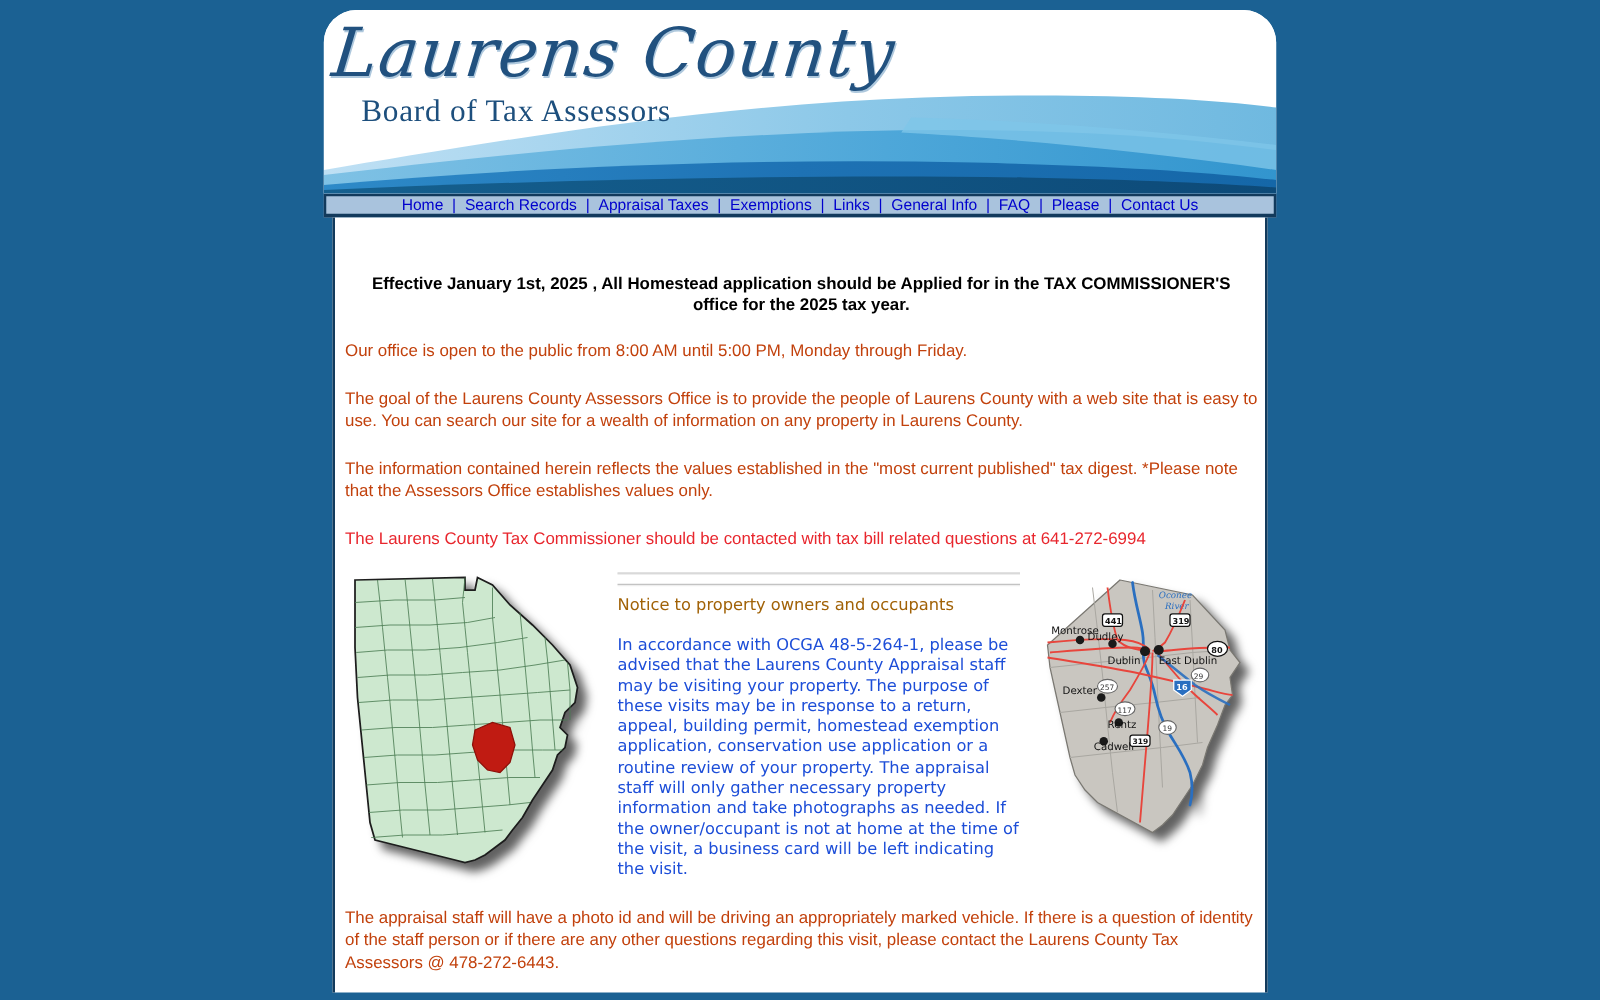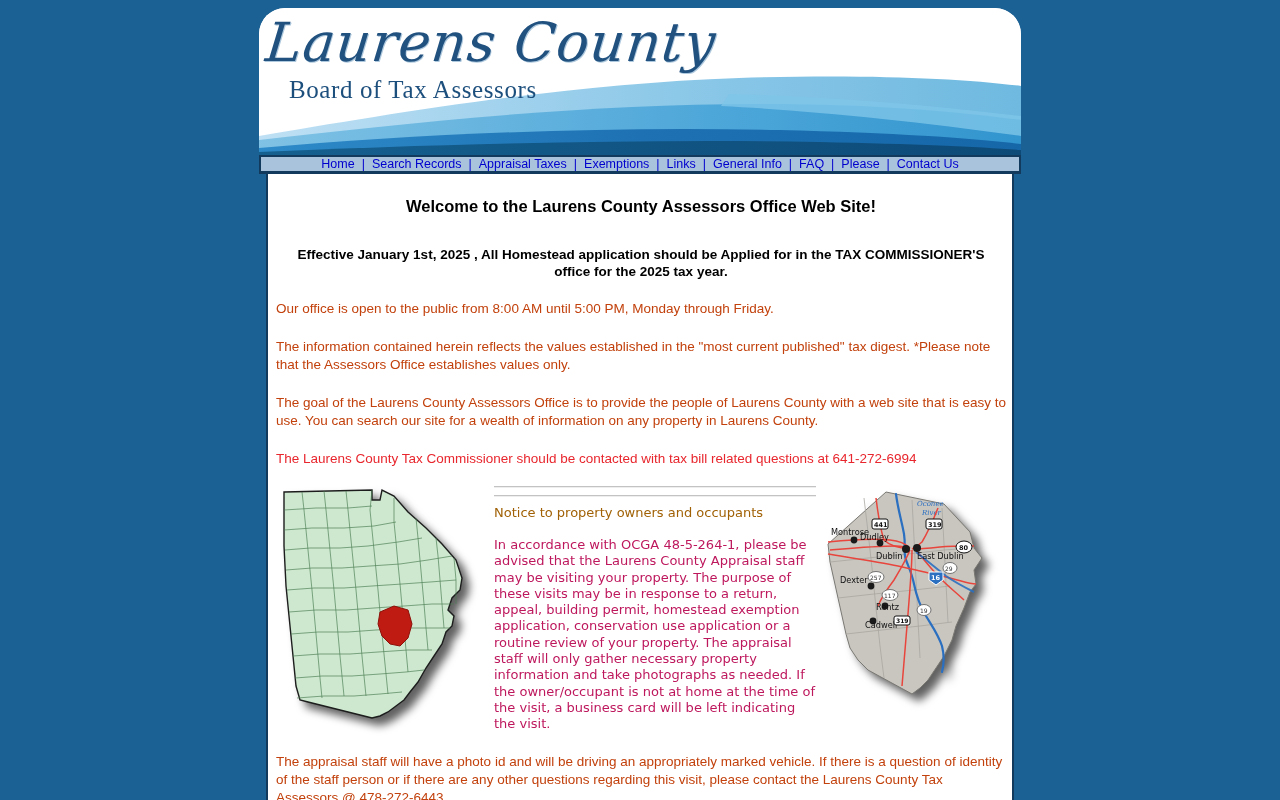--- a/index.html
+++ b/index.html
@@ -149,41 +149,41 @@
   p.body-text.red { color: #e8262d; }
 
   
   .notice-row {
     display: flex;
     margin-top: 16px;
     align-items: flex-start;
   }
   .col-ga-map { width: 208px; flex: 0 0 208px; padding-top: 2px; }
   .col-notice { width: 340px; flex: 0 0 340px; padding: 0 8px 0 10px; }
-  .col-county-map { flex: 1 1 auto; padding-top: 4px; display:flex; justify-content:flex-start; }
+  .col-county-map { flex: 1 1 auto; padding-top: 4px; display:flex; justify-content:center; }
 
   .rule-pair { width: 100%; padding-top: 2px; }
   .hr-thin {
     height: 0;
     border: 0;
     border-top: 1px solid #c3c3c3;
     border-bottom: 1px solid #eeeeee;
     margin: 0 0 7px 0;
   }
   .notice-title {
     font-family: "DejaVu Sans", sans-serif;
     font-size: 13px;
     color: #a16207;
     margin: 5px 0 0 0;
     line-height: 17px;
   }
   .notice-body {
     font-family: "DejaVu Sans", sans-serif;
     font-size: 13px;
-    color: #be185d;
+    color: #1d4ed8;
     margin: 16px 0 0 0;
     line-height: 16.3px;
   }
 
   
   .map-shadow { filter: drop-shadow(7px 7px 4px rgba(0,0,0,0.62)); }
 </style>
 </head>
 <body>
 
@@ -256,29 +256,28 @@
           <span class="nav-sep">|</span>
           <a class="nav-link" href="#">Please</a>
           <span class="nav-sep">|</span>
           <a class="nav-link" href="#">Contact Us</a>
         </div>
     </div>
 
     <div class="content">
       <div class="content-wrap">
 
-        <h1 class="welcome">Welcome to the Laurens County Assessors Office Web Site!</h1>
 
         <div class="effective">Effective January 1st, 2025 , All Homestead application should be Applied for in the TAX COMMISSIONER'S office for the 2025 tax year.</div>
 
         <p class="body-text">Our office is open to the public from 8:00 AM until 5:00 PM, Monday through Friday.</p>
 
+        <p class="body-text">The goal of the Laurens County Assessors Office is to provide the people of Laurens County with a web site that is easy to use. You can search our site for a wealth of information on any property in Laurens County.</p>
+
         <p class="body-text">The information contained herein reflects the values established in the "most current published" tax digest. *Please note that the Assessors Office establishes values only.</p>
-
-        <p class="body-text">The goal of the Laurens County Assessors Office is to provide the people of Laurens County with a web site that is easy to use. You can search our site for a wealth of information on any property in Laurens County.</p>
 
         <p class="body-text red">The Laurens County Tax Commissioner should be contacted with tax bill related questions at 641-272-6994</p>
 
         <div class="notice-row">
 
           <div class="col-ga-map">
             <svg class="map-shadow" width="196" height="238" viewBox="0 0 196 238">
               <g stroke="#3d6b45" stroke-width="0.8" fill="#cde8cf">
                 <path d="M8,6 L96,4 L96,14 L104,14 L106,4 L118,10 L132,26 L150,42 L166,58 L180,74 L186,92
                          L184,104 L176,112 L172,124 L178,130 L176,140 L170,146 L166,158 L158,170 L150,182

